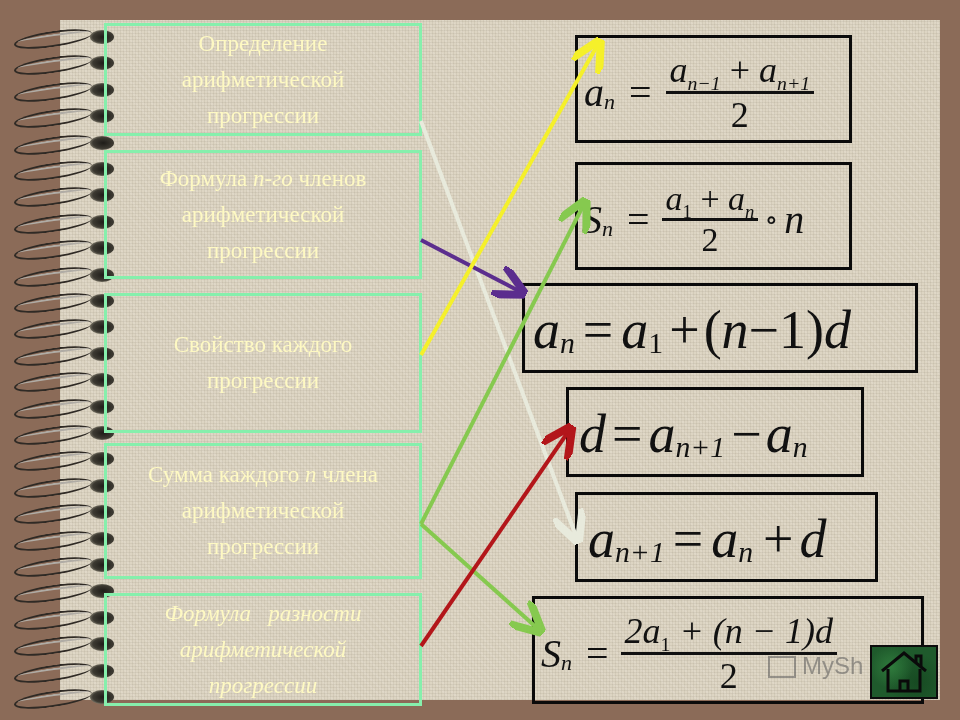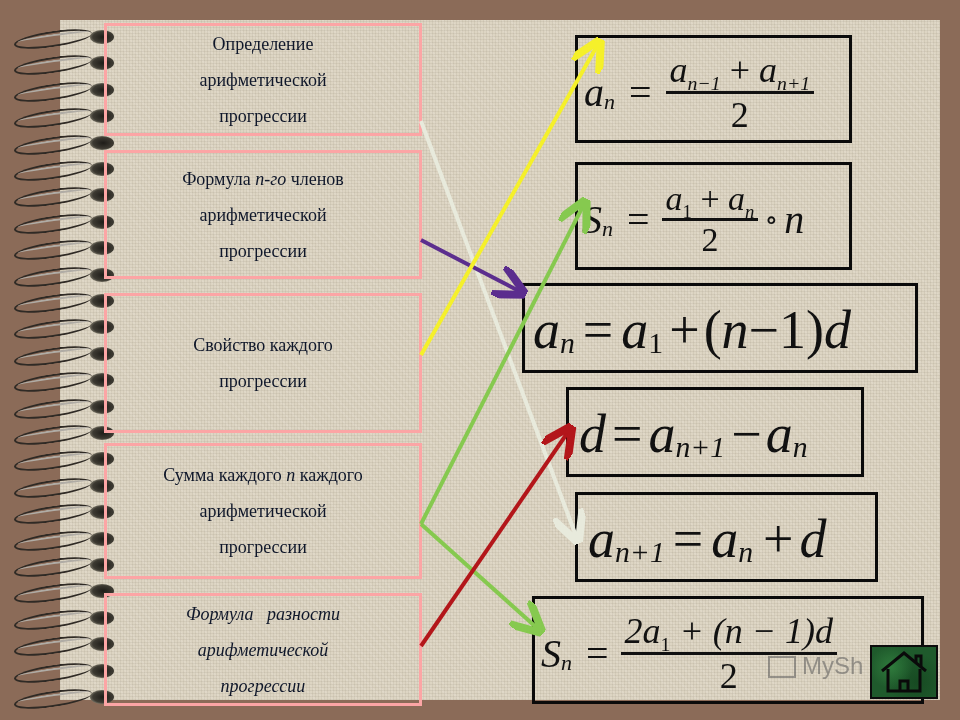--- a/index.html
+++ b/index.html
@@ -9,21 +9,21 @@
     background-image:
       repeating-linear-gradient(0deg, rgba(120,110,90,0.10) 0px, rgba(120,110,90,0.10) 1px, transparent 1px, transparent 3px),
       repeating-linear-gradient(90deg, rgba(120,110,90,0.10) 0px, rgba(120,110,90,0.10) 1px, transparent 1px, transparent 3px),
       repeating-linear-gradient(45deg, rgba(255,255,255,0.08) 0px, rgba(255,255,255,0.08) 2px, transparent 2px, transparent 6px);
   }
   .spiral{position:absolute;left:14px;width:92px;height:20px;}
   .spiral .wire{position:absolute;left:0;top:3px;width:76px;height:12px;border:2px solid #2f2a25;border-radius:50%;border-right:none;transform:skewY(-8deg);}
   .spiral .wire2{position:absolute;left:4px;top:6px;width:72px;height:4px;border-top:2px solid #b0aca5;border-radius:50%;transform:skewY(-8deg);}
   .spiral .hole{position:absolute;left:76px;top:2px;width:24px;height:14px;border-radius:50%;
     background:radial-gradient(ellipse at 55% 50%, #1e1c18 0%, #3d3a32 55%, #8d8878 80%, rgba(0,0,0,0) 100%);}
-  .tbox{position:absolute;border:3px solid #fca5a5;box-sizing:border-box;display:flex;align-items:center;justify-content:center;text-align:center;color:#0f172a;font-size:18px;line-height:36px;}
+  .tbox{position:absolute;border:3px solid #86efac;box-sizing:border-box;display:flex;align-items:center;justify-content:center;text-align:center;color:#fef9c3;font-size:23px;line-height:36px;}
   .tbox i{font-style:italic;}
   .fbox{position:absolute;border:3px solid #0a0a0a;box-sizing:border-box;color:#111;font-family:"Liberation Serif","DejaVu Serif",serif;}
   .m{font-style:italic;}
   .sub{font-style:italic;font-size:0.55em;position:relative;top:0.45em;}
   .subn{font-size:0.55em;position:relative;top:0.45em;}
   .frac{display:inline-flex;flex-direction:column;align-items:center;vertical-align:middle;}
   .frac .num{padding:0 4px;}
   .frac .bar{height:3px;background:#111;align-self:stretch;}
   .frac .den{}
   .row{position:absolute;display:flex;align-items:center;white-space:nowrap;}
@@ -189,21 +189,21 @@
 
 <div class="tbox" style="left:104px;top:293px;width:318px;height:140px;">
   <div>
     <div>Свойство каждого</div>
     <div>прогрессии</div>
   </div>
 </div>
 
 <div class="tbox" style="left:104px;top:443px;width:318px;height:136px;">
   <div>
-    <div><span>Сумма каждого </span><i>n</i><span> каждого</span></div>
+    <div><span>Сумма каждого </span><i>n</i><span> члена</span></div>
     <div>арифметической</div>
     <div>прогрессии</div>
   </div>
 </div>
 
 <div class="tbox" style="left:104px;top:593px;width:318px;height:113px;font-style:italic;">
   <div>
     <div style="white-space:pre;">Формула   разности</div>
     <div>арифметической</div>
     <div>прогрессии</div>

